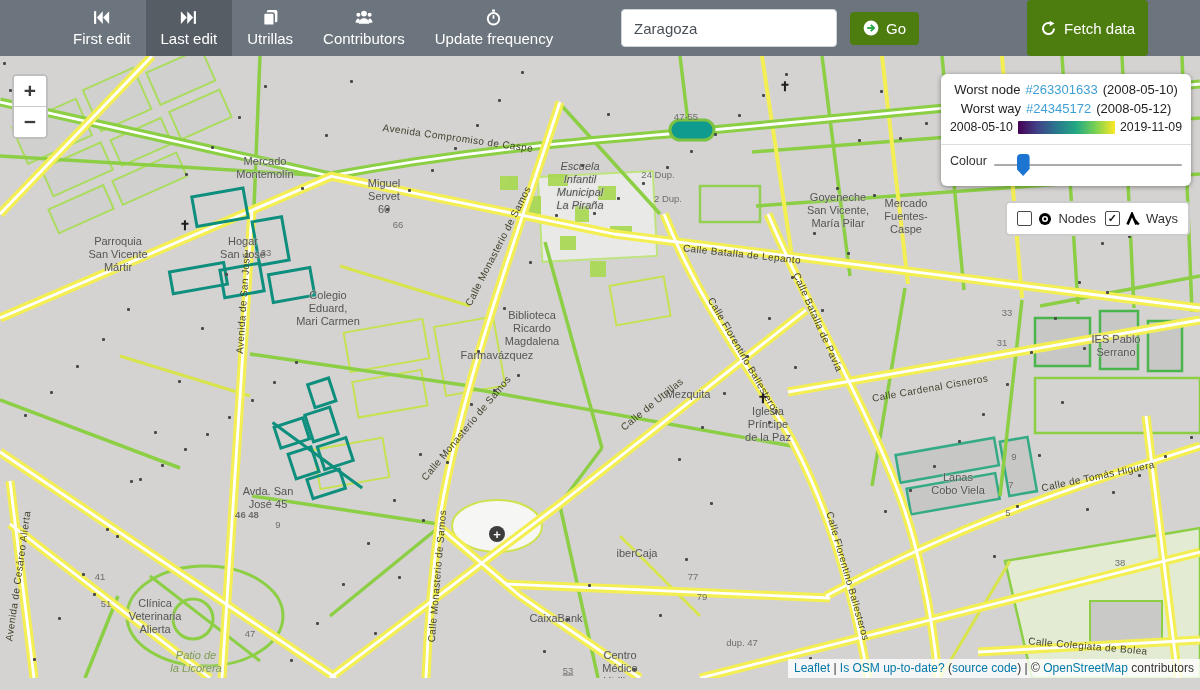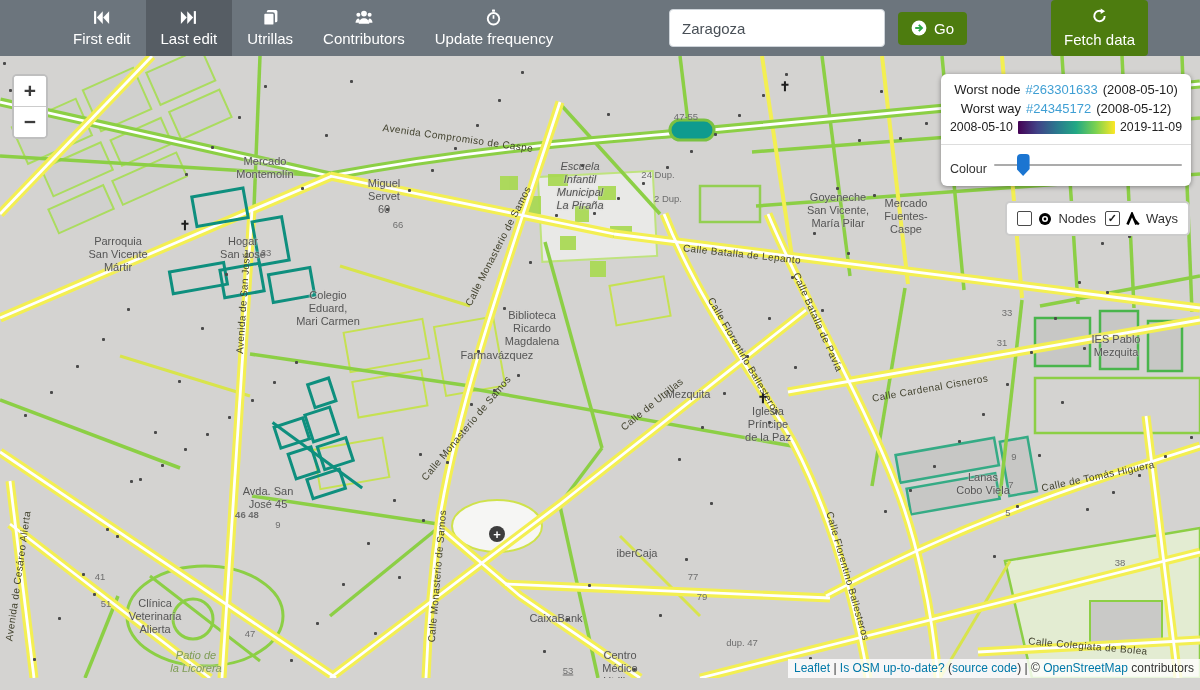--- a/index.html
+++ b/index.html
@@ -14,21 +14,21 @@
   .nav-btn.active{background:#565d64;}
   .nav-btn svg{display:block;}
   .search-wrap{display:flex;align-items:center;margin-left:auto;}
   .search-input{width:190px;height:36px;border:1px solid #ced4da;border-radius:4px;
                 padding:0 12px;font-size:15px;color:#495057;outline:none;background:#fff;
                 font-family:"Liberation Sans",sans-serif;}
   .btn-green{display:flex;align-items:center;gap:7px;background:#4d7c0f;color:#fff;border:none;
              border-radius:4px;font-size:15px;padding:8px 13px;cursor:pointer;
              font-family:"Liberation Sans",sans-serif;}
   .btn-go{margin-left:13px;}
-  .btn-fetch{margin-left:84px;margin-right:52px;flex-direction:column;}
+  .btn-fetch{margin-left:108px;margin-right:52px;}
 
   
   #map{position:relative;width:1200px;height:622px;background:#d4d3d1;overflow:hidden;}
   #map-svg{position:absolute;left:0;top:0;z-index:1;}
   #map-labels{position:absolute;left:0;top:0;width:100%;height:100%;z-index:2;pointer-events:none;}
   .lbl-place{position:absolute;transform:translate(-50%,-50%);font-size:11px;line-height:1.18;
              color:#555;text-align:center;white-space:pre-line;
              text-shadow:0 0 2px #d4d3d1,0 0 2px #d4d3d1;}
   .lbl-place.italic{font-style:italic;}
   .lbl-place.green{color:#7f9c55;}
@@ -47,21 +47,21 @@
             font-size:21px;font-weight:bold;color:#3c3c3c;cursor:pointer;background:#fff;}
   .zoom-btn:first-child{border-bottom:1px solid #ccc;}
 
   .legend{position:absolute;top:18px;right:9px;z-index:10;width:232px;background:#fff;border-radius:6px;
           box-shadow:0 1px 5px rgba(0,0,0,.4);padding:8px 9px 10px;font-size:13px;color:#222;}
   .lg-row{display:flex;justify-content:center;gap:5px;margin-bottom:4px;white-space:nowrap;}
   .lg-row a{color:#3f9fd4;text-decoration:none;cursor:pointer;}
   .lg-scale{display:flex;align-items:center;gap:5px;font-size:12.3px;margin-top:2px;}
   .lg-grad{flex:1;height:13px;border-radius:1px;}
   .lg-div{border:none;border-top:1px solid #ddd;margin:10px -9px 9px;}
-  .lg-colour{display:flex;align-items:flex-end;gap:7px;font-size:12.5px;color:#333;}
+  .lg-colour{display:flex;align-items:flex-start;gap:7px;font-size:12.5px;color:#333;}
   input[type=range]{-webkit-appearance:none;appearance:none;flex:1;height:22px;background:transparent;margin:0;}
   input[type=range]::-webkit-slider-runnable-track{height:2px;background:#ababab;border-radius:1px;}
   input[type=range]::-webkit-slider-thumb{-webkit-appearance:none;width:13px;height:22px;margin-top:-10px;
         background:#1b75d1;border-radius:4px;clip-path:polygon(0 0,100% 0,100% 68%,50% 100%,0 68%);}
   input[type=range]::-moz-range-track{height:2px;background:#ababab;}
   input[type=range]::-moz-range-thumb{width:13px;height:22px;background:#1b75d1;border:none;
         border-radius:4px;clip-path:polygon(0 0,100% 0,100% 68%,50% 100%,0 68%);}
 
   .layers{position:absolute;top:145px;right:10px;z-index:10;background:#fff;border:2px solid rgba(0,0,0,.2);
           border-radius:5px;padding:8px 10px;display:flex;flex-direction:row;gap:9px;}
@@ -355,22 +355,22 @@
         <div class="lbl-place" style="left: 768px; top: 368px;">Iglesia
 Príncipe
 de la Paz</div>
         <div class="lbl-place" style="left: 838px; top: 154px;">Goyeneche
 San Vicente,
 María Pilar</div>
         <div class="lbl-place" style="left: 906px; top: 160px;">Mercado
 Fuentes-
 Caspe</div>
         <div class="lbl-place" style="left: 1116px; top: 290px;">IES Pablo
-Mezquita</div>
-        <div class="lbl-place" style="left: 958px; top: 428px; margin-left: 25px;">Lanas
+Serrano</div>
+        <div class="lbl-place" style="left: 958px; top: 428px;">Lanas
 Cobo Viela</div>
         <div class="lbl-place" style="left: 268px; top: 442px;">Avda. San
 José 45</div>
         <div class="lbl-place" style="left: 155px; top: 560px;">Clínica
 Veterinaria
 Alierta</div>
         <div class="lbl-place italic green" style="left: 196px; top: 606px;">Patio de
 la Licorera</div>
         <div class="lbl-place" style="left: 637px; top: 497px;">iberCaja</div>
         <div class="lbl-place" style="left: 556px; top: 562px;">CaixaBank</div>

